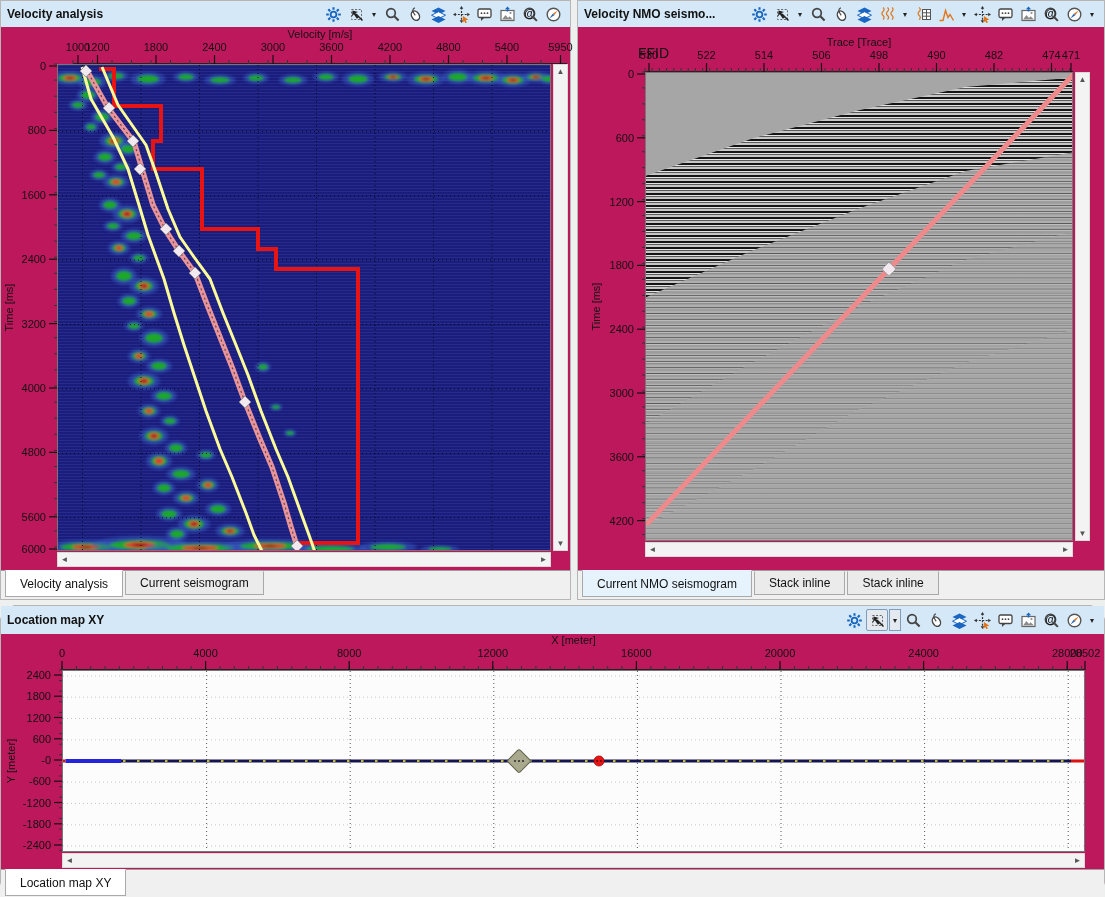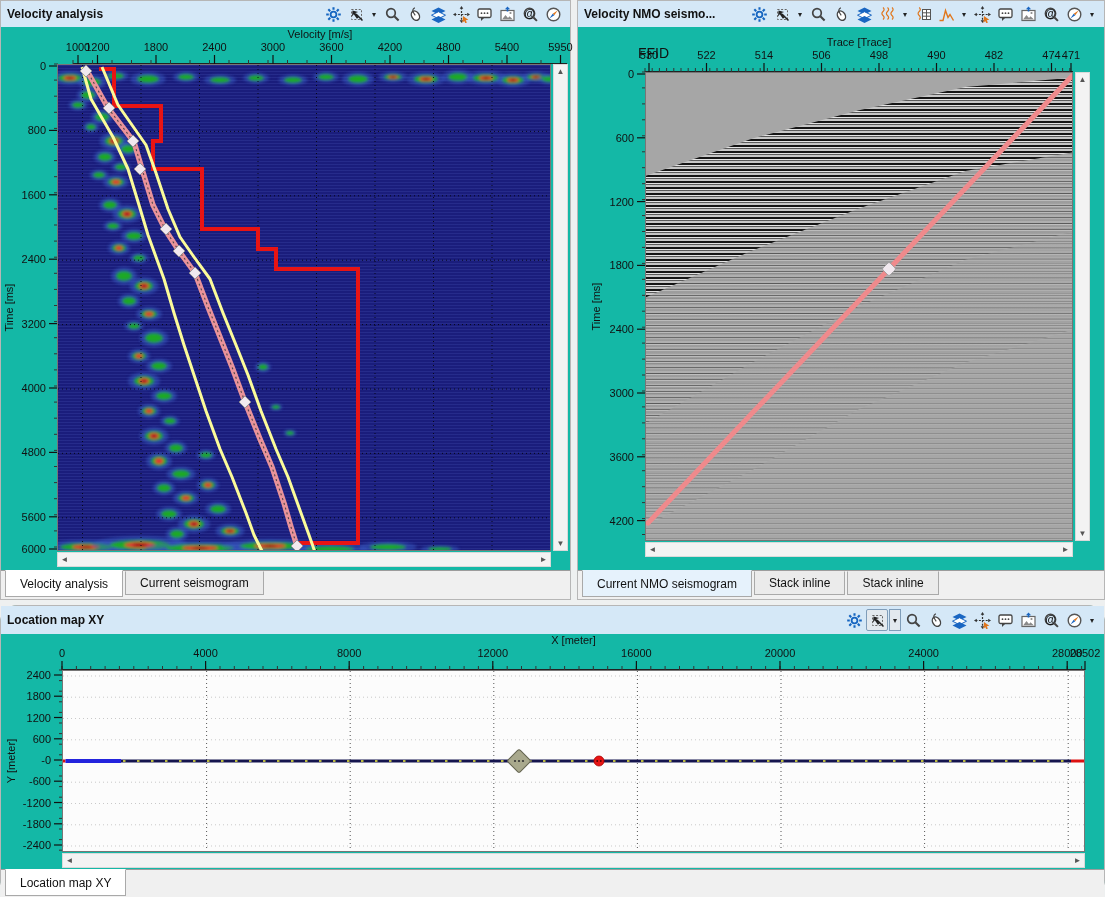--- a/index.html
+++ b/index.html
@@ -1,18 +1,18 @@
 <!DOCTYPE html>
 <html><head>
 <meta charset="utf-8">
 <style>
   html,body{margin:0;padding:0;background:#e4e4e4;}
   .screen{position:relative;width:1105px;height:897px;background:#eef0f0;
           font-family:"Liberation Sans",sans-serif;font-size:12px;color:#111;overflow:hidden;}
-  .panel{position:absolute;background:#14b8a6;border:1px solid #b6b6b6;box-sizing:border-box;}
+  .panel{position:absolute;background:#be185d;border:1px solid #b6b6b6;box-sizing:border-box;}
   .phead{position:absolute;left:0;top:0;right:0;height:26px;background:#d5e8f7;
          display:flex;align-items:center;justify-content:space-between;padding:0 6px;box-sizing:border-box;}
   .ptitle{font-weight:bold;font-size:12px;white-space:nowrap;}
   .toolbar{display:flex;align-items:center;gap:1px;}
   .tbtn{width:20px;height:20px;display:inline-flex;align-items:center;justify-content:center;
         border:1px solid transparent;border-radius:2px;}
   .tbtn svg{width:17px;height:17px;}
   .tbtn.pressed,.caret.pressed{background:#e3e9ee;border-color:#7f9db9;}
   .caret{font-size:8px;color:#222;width:10px;height:20px;display:inline-flex;align-items:center;
          justify-content:center;border:1px solid transparent;}

